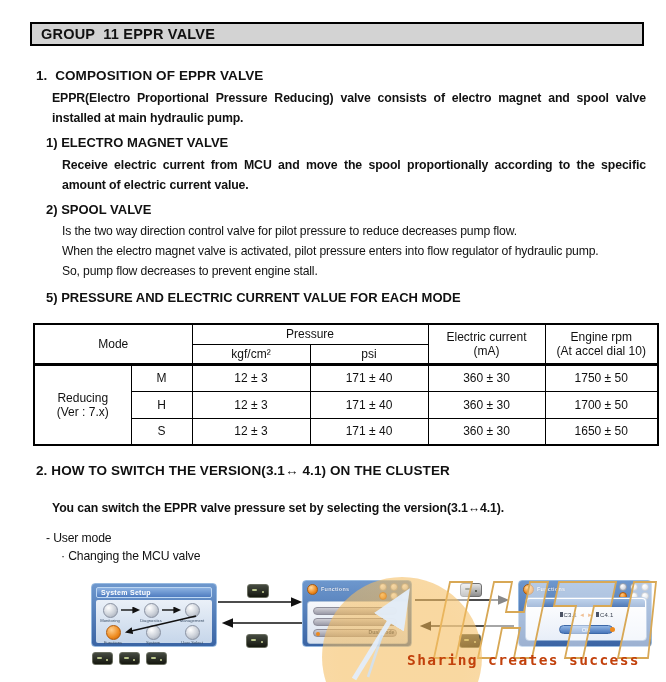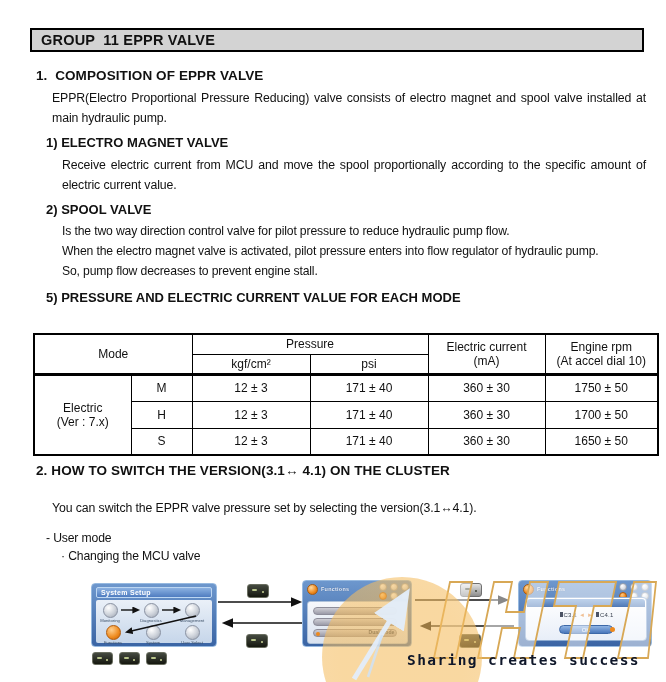--- a/index.html
+++ b/index.html
@@ -8,25 +8,24 @@
     background:#ffffff;font-family:"Liberation Sans",sans-serif;color:#111;
   }
   .abs{position:absolute;}
   .pre{white-space:pre;}
   
   .group-header{
     left:30px;top:22px;width:601px;height:20px;
     background:#d3d3d3;border:2px solid #000;
     font-size:14.5px;font-weight:bold;line-height:20px;padding-left:9px;
     letter-spacing:.2px;
-    margin-top:6px;
   }
   .h1{font-size:13.5px;font-weight:bold;letter-spacing:.1px;}
   .h2{font-size:13px;font-weight:bold;}
-  .para{font-size:12.3px;line-height:19.5px;text-align:justify;letter-spacing:-.1px;}
+  .para{font-size:12.3px;line-height:19.5px;text-align:justify;letter-spacing:-.1px;font-weight:bold;}
   .line{font-size:12.2px;white-space:nowrap;letter-spacing:-.15px;}
   
   table.spec{
     border-collapse:collapse;table-layout:fixed;
     border:2px solid #000;font-size:12px;
   }
   table.spec th,table.spec td{
     border:1px solid #000;text-align:center;vertical-align:middle;
     padding:0;font-weight:normal;line-height:14px;
   }
@@ -129,46 +128,46 @@
   
   .wm{pointer-events:none;}
   .wm-circle{
     left:322px;top:577px;width:160px;height:160px;border-radius:50%;
     background:radial-gradient(circle,rgba(245,190,98,.60) 55%,rgba(243,186,92,.52) 100%);
     z-index:30;
   }
   .wm-text{
     left:407px;top:652px;z-index:32;
     font-family:"DejaVu Sans Mono",monospace;font-size:14.5px;font-weight:bold;
-    color:#0f172a;letter-spacing:1.4px;white-space:pre;
+    color:#c2410c;letter-spacing:1.4px;white-space:pre;
   }
   .z20{z-index:20;} .z31{z-index:31;}
 </style>
 </head>
 <body>
 
 <div class="abs group-header pre">GROUP  11 EPPR VALVE</div>
 
 <div class="abs h1 pre" style="left:36px;top:68px;">1.  COMPOSITION OF EPPR VALVE</div>
 
 <div class="abs para" style="left:52px;top:89px;width:594px;">EPPR(Electro Proportional Pressure Reducing) valve consists of electro magnet and spool valve installed at main hydraulic pump.</div>
 
 <div class="abs h2" style="left:46px;top:135px;">1) ELECTRO MAGNET VALVE</div>
 
 <div class="abs para" style="left:62px;top:156px;width:584px;">Receive electric current from MCU and move the spool proportionally according to the specific amount of electric current value.</div>
 
 <div class="abs h2" style="left:46px;top:202px;">2) SPOOL VALVE</div>
 
-<div class="abs line" style="left:62px;top:224px;">Is the two way direction control valve for pilot pressure to reduce hydraulic pump flow.</div>
+<div class="abs line" style="left:62px;top:224px;">Is the two way direction control valve for pilot pressure to reduce decreases pump flow.</div>
 <div class="abs line" style="left:62px;top:244px;text-align:center;">When the electro magnet valve is activated, pilot pressure enters into flow regulator of hydraulic pump.</div>
 <div class="abs line" style="left:62px;top:264px;">So, pump flow decreases to prevent engine stall.</div>
 
 <div class="abs h2" style="left:46px;top:290px;">5) PRESSURE AND ELECTRIC CURRENT VALUE FOR EACH MODE</div>
 
-<table class="spec abs" style="left:33px;top:333px;width:624px;">
+<table class="spec abs" style="left:33px;top:323px;width:624px;">
   <colgroup>
     <col style="width:97px">
       <col style="width:61px">
       <col style="width:118px">
     <col style="width:118px">
       <col style="width:117px">
       <col style="width:113px">
   </colgroup>
   <thead>
     <tr style="height:20px;">
@@ -184,21 +183,21 @@
       </th>
     </tr>
     <tr class="hrow2" style="height:20px;">
       <th>kgf/cm²</th>
       <th>psi</th>
     </tr>
   </thead>
   <tbody>
     <tr style="height:27px;">
       <td rowspan="3">
-        <span>Electric</span><br>
+        <span>Reducing</span><br>
         <span>(Ver : 7.x)</span>
       </td>
       <td>M</td>
       <td>12 ± 3</td>
       <td>171 ± 40</td>
       <td>360 ± 30</td>
       <td>1750 ± 50</td>
     </tr>
     <tr style="height:27px;">
       <td>H</td>

